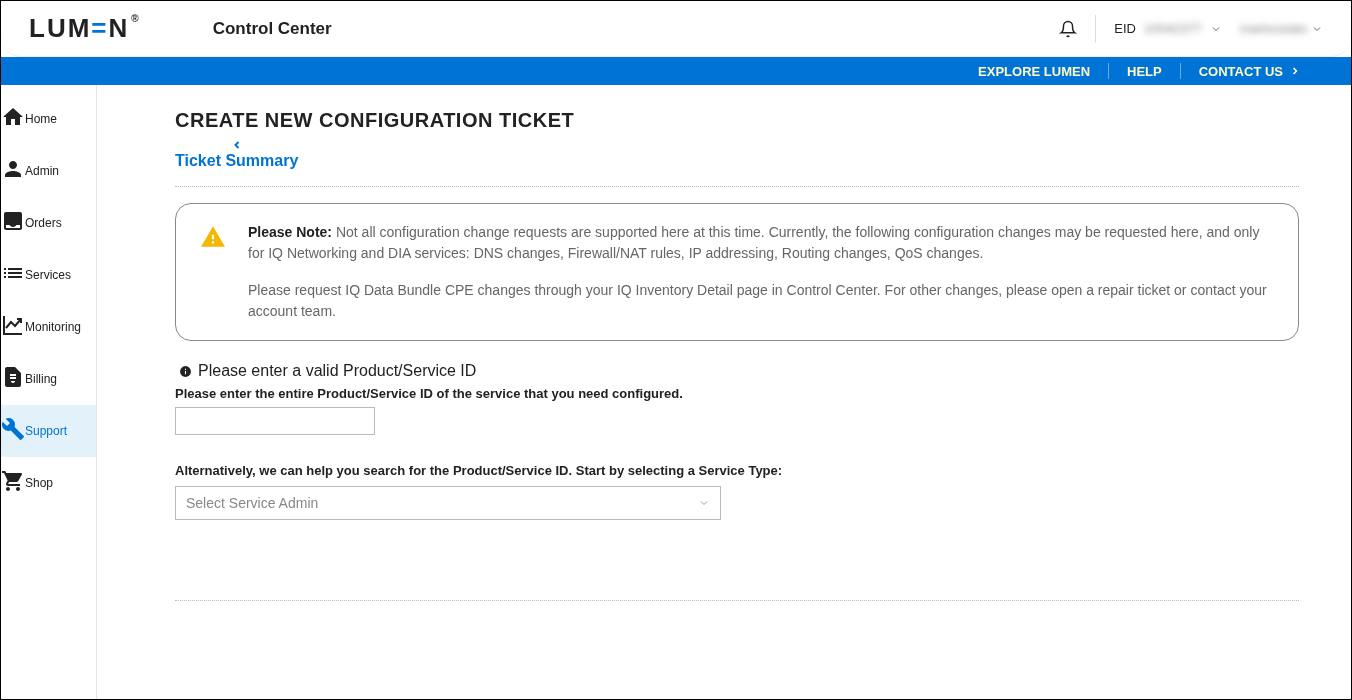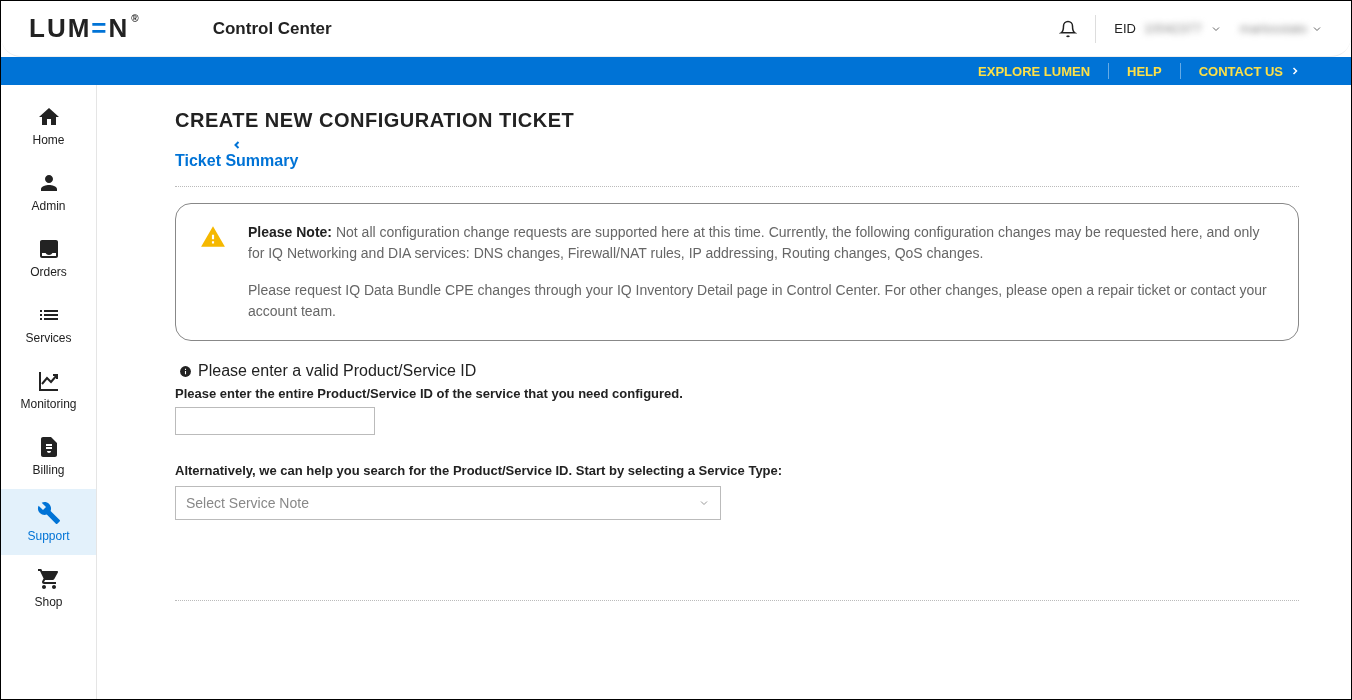--- a/index.html
+++ b/index.html
@@ -11,26 +11,26 @@
 .reg-mark { font-size: 10px; vertical-align: top; margin-left: 2px; }
 .app-title { font-size: 17px; font-weight: 600; margin-left: 72px; }
 .header-right { margin-left: auto; display: flex; align-items: center; gap: 18px; }
 .bell-icon { width: 18px; height: 18px; cursor: pointer; }
 .header-divider { width: 1px; height: 28px; background: #ddd; }
 .eid-dropdown { display: flex; align-items: center; gap: 8px; cursor: pointer; font-size: 13px; }
 .blurred { filter: blur(3px); color: #888; }
 .user-dropdown { display: flex; align-items: center; gap: 4px; cursor: pointer; font-size: 13px; }
 
 .blue-bar { background: #0073d6; height: 28px; display: flex; align-items: center; justify-content: flex-end; padding-right: 32px; }
-.blue-bar a { color: #fde047; text-decoration: none; font-size: 13px; font-weight: 700; padding: 0 18px; display: flex; align-items: center; gap: 6px; }
+.blue-bar a { color: #fef9c3; text-decoration: none; font-size: 13px; font-weight: 700; padding: 0 18px; display: flex; align-items: center; gap: 6px; }
 .blue-divider { width: 1px; height: 16px; background: rgba(255,255,255,0.4); }
 
 .main-area { display: flex; height: calc(100% - 84px); }
 .sidebar { width: 96px; background: #fff; border-right: 1px solid #e5e5e5; display: flex; flex-direction: column; padding-top: 8px; }
-.sidebar-item { display: flex; flex-direction: column; align-items: center; padding: 12px 0; cursor: pointer; color: #222; }
+.sidebar-item { display: flex; flex-direction: row; align-items: center; padding: 12px 0; cursor: pointer; color: #222; }
 .sidebar-item.active { background: #e3f1fb; color: #0073d6; }
 .sidebar-item .sb-icon { width: 24px; height: 24px; margin-bottom: 4px; }
 .sidebar-item .sb-label { font-size: 12px; }
 
 .content { flex: 1; padding: 24px 52px 0 78px; overflow: auto; }
 .page-title { font-size: 20px; font-weight: 700; letter-spacing: 0.5px; }
 .breadcrumb-link { display: inline-flex; align-items: center; color: #0073d6; font-size: 16px; font-weight: 600; margin-top: 6px; cursor: pointer; flex-direction: column; }
 .hr-dotted { border: none; border-top: 1px dotted #bbb; margin: 16px 0; }
 
 .notice-box { border: 1px solid #888; border-radius: 16px; padding: 18px 24px; display: flex; gap: 22px; margin-bottom: 18px; }
@@ -173,21 +173,21 @@
           <circle cx="12" cy="12" r="10"></circle>
           <path fill="#fff" d="M11 17h2v-6h-2v6zm0-8h2V7h-2v2z"></path>
         </svg>
       <span>Please enter a valid Product/Service ID</span>
     </div>
     <div class="field-label">Please enter the entire Product/Service ID of the service that you need configured.</div>
     <input class="text-input" type="text" style="">
 
     <div class="alt-label">Alternatively, we can help you search for the Product/Service ID. Start by selecting a Service Type:</div>
     <div class="select-box">
-      <span>Select Service Note</span>
+      <span>Select Service Admin</span>
       <svg class="chevron-down" viewBox="0 0 24 24" fill="none" stroke="#999" stroke-width="2">
           <polyline points="6 9 12 15 18 9"></polyline>
         </svg>
     </div>
 
     <hr class="footer-hr">
   </div>
 </div>
 
 </body></html>

